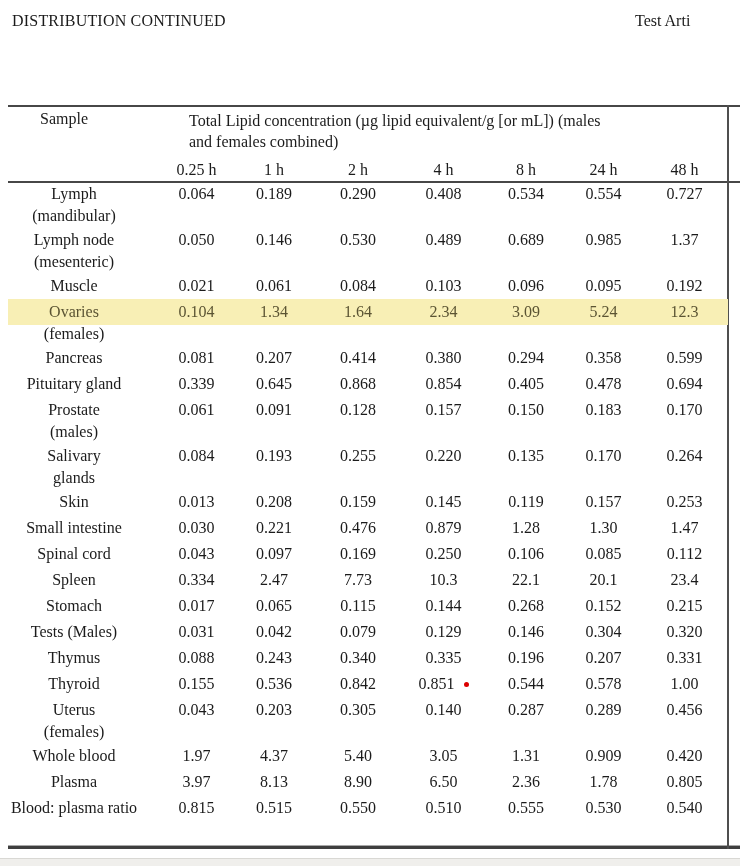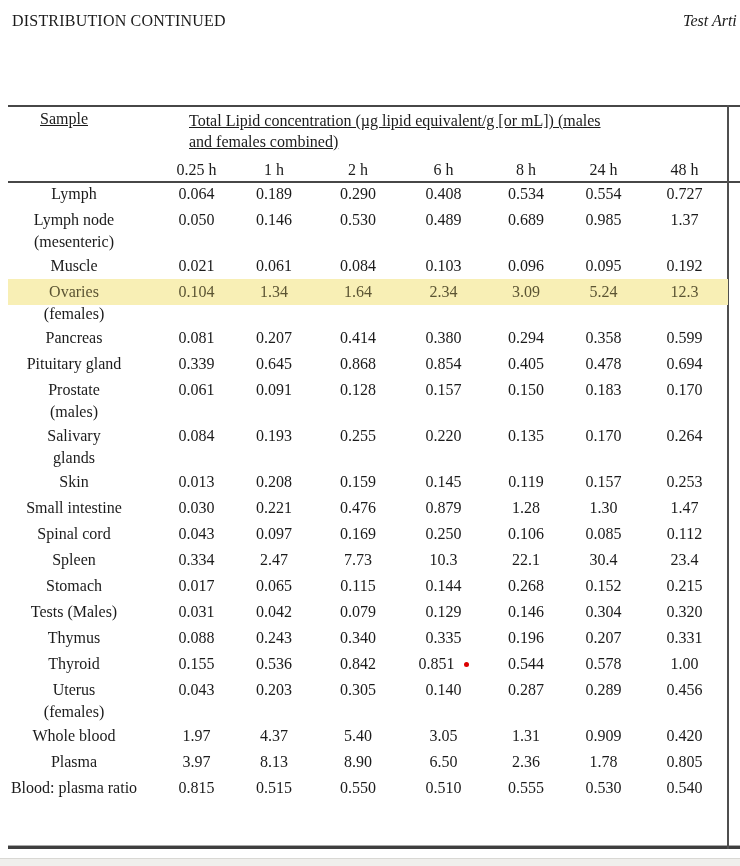--- a/index.html
+++ b/index.html
@@ -10,35 +10,35 @@
     color:#1b1b1b;
     position:relative;
     overflow:hidden;
   }
   .doc-title {
     position:absolute; left:12px; top:8px;
     font-size:16px; line-height:26px; letter-spacing:.2px;
     white-space:nowrap;
   }
   .doc-right {
-    position:absolute; left:683px; top:8px;
-    font-size:16px; line-height:26px; white-space:nowrap;font-style:italic;
+    position:absolute; left:635px; top:8px;
+    font-size:16px; line-height:26px; white-space:nowrap;
   }
   .rule { position:absolute; left:8px; width:732px; background:#474747; }
   .rule-top    { top:105px; height:2px; }
   .rule-mid    { top:181px; height:2px; }
   .rule-bottom { top:846px; height:3px; background:#3f3f3f; box-shadow:0 -1px 0 #a8a8a8; }
   .rule-vert   { position:absolute; left:727px; top:105px; width:2px; height:744px; background:#4f4f4f; }
 
   table.pk {
     position:absolute; left:8px; top:107px; width:720px;
     border-collapse:collapse; table-layout:fixed;
     font-size:16px;
   }
-  table.pk th { font-weight:normal;text-decoration:underline; }
+  table.pk th { font-weight:normal; }
   .h-sample { vertical-align:top; text-align:center; padding:3px 40px 0 0; height:50px; }
   .h-group  { vertical-align:top; text-align:left; padding:3px 8px 0 29px; line-height:21px; }
   .h-time-row td { vertical-align:top; text-align:center; height:21px; line-height:19px; padding:0; }
 
   tbody td { vertical-align:top; text-align:center; padding:0; line-height:25px; }
   tr.row-main { height:26px; }
   tr.row-sub  { height:20px; }
   tr.row-sub td { line-height:17px; }
   .sample-cell { padding-right:20px; }
   tr.highlight td { background:var(--hl,#f8efb5); color:var(--hl-text,#5b5433); }
@@ -85,36 +85,40 @@
         <th class="h-group" colspan="7">
           <div>Total Lipid concentration (µg lipid equivalent/g [or mL]) (males</div>
           <div>and females combined)</div>
         </th>
       </tr>
       <tr class="h-time-row">
         <td class="h-empty"></td>
       <td>0.25 h</td>
           <td>1 h</td>
           <td>2 h</td>
-          <td>6 h</td>
+          <td>4 h</td>
           <td>8 h</td>
           <td>24 h</td>
           <td>48 h</td>
         </tr>
     </thead>
     <tbody>
         <tr class="row-main">
           <td class="sample-cell">Lymph</td>
           <td>0.064</td>
           <td>0.189</td>
           <td>0.290</td>
           <td>0.408</td>
           <td>0.534</td>
           <td>0.554</td>
           <td>0.727</td>
+        </tr>
+        <tr class="row-sub">
+          <td class="sample-cell">(mandibular)</td>
+          <td colspan="7"></td>
         </tr>
         <tr class="row-main">
           <td class="sample-cell">Lymph node</td>
           <td>0.050</td>
           <td>0.146</td>
           <td>0.530</td>
           <td>0.489</td>
           <td>0.689</td>
           <td>0.985</td>
           <td>1.37</td>
@@ -225,21 +229,21 @@
           <td>0.085</td>
           <td>0.112</td>
         </tr>
         <tr class="row-main">
           <td class="sample-cell">Spleen</td>
           <td>0.334</td>
           <td>2.47</td>
           <td>7.73</td>
           <td>10.3</td>
           <td>22.1</td>
-          <td>30.4</td>
+          <td>20.1</td>
           <td>23.4</td>
         </tr>
         <tr class="row-main">
           <td class="sample-cell">Stomach</td>
           <td>0.017</td>
           <td>0.065</td>
           <td>0.115</td>
           <td>0.144</td>
           <td>0.268</td>
           <td>0.152</td>

